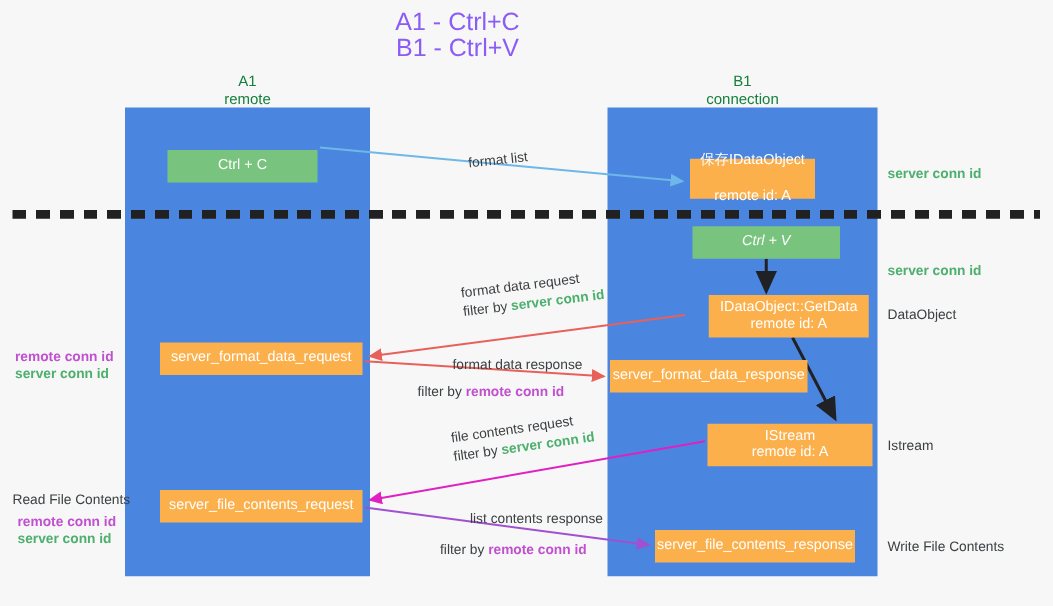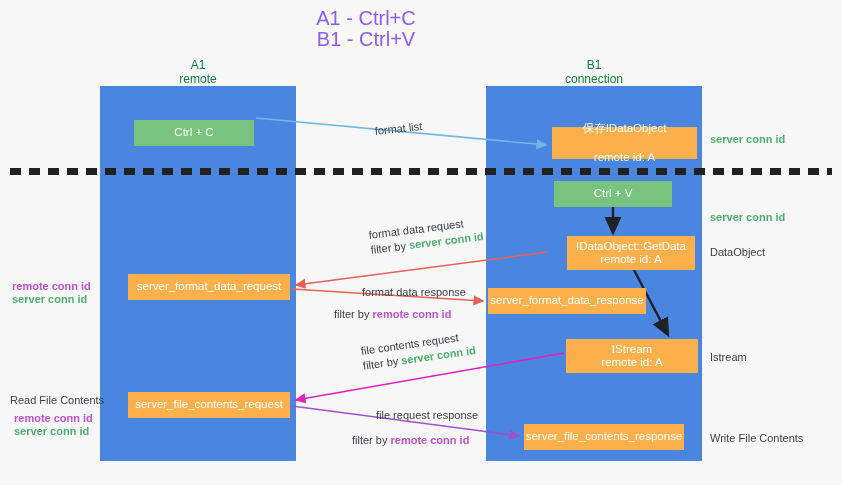--- a/index.html
+++ b/index.html
@@ -34,22 +34,22 @@
   .box{
     position:absolute;box-sizing:border-box;
     display:flex;flex-direction:column;align-items:center;justify-content:center;
     color:#ffffff;font-size:11.5px;line-height:13.5px;text-align:center;
   }
   .box.green{background:#78c47e;}
   .box.orange{background:#fbb04c;}
   .box .l2{display:block;}
 
   #bx-ctrlc   {left:134px;top:104px;width:120px;height:26px;margin-top:16px;}
-  #bx-save    {left:552px;top:127px;width:145px;height:32px;gap:16px;}
-  #bx-ctrlv   {left:554px;top:181px;width:118px;height:26px;}
+  #bx-save    {left:552px;top:127px;width:100px;height:32px;gap:16px;}
+  #bx-ctrlv   {left:554px;top:181px;width:118px;height:26px;font-style:italic;}
   #bx-getdata {left:567px;top:236px;width:128px;height:34px;}
   #bx-freq    {left:128px;top:274px;width:162px;height:26px;}
   #bx-fresp   {left:488px;top:288px;width:158px;height:26px;}
   #bx-istream {left:566px;top:339px;width:132px;height:34px;}
   #bx-fcreq   {left:128px;top:392px;width:162px;height:26px;}
   #bx-fcresp  {left:524px;top:424px;width:160px;height:26px;}
 
   
   #dashline{
     position:absolute;left:10px;top:168px;width:822px;height:7px;
@@ -182,21 +182,21 @@
     <div style="padding-left:28px;">format data response</div>
     <div style="padding-top:7px;"><span class="bold">filter by </span><span class="sub-mag">remote conn id</span></div>
   </div>
 
   <div class="flow rot-up" style="left:360px;top:344px;transform:rotate(-8deg);">
     <div>file contents request</div>
     <div><span>filter by </span><span class="sub-green">server conn id</span></div>
   </div>
 
   <div class="flow" style="left:352px;top:408px;">
-    <div style="padding-left:24px;">file request response</div>
+    <div style="padding-left:24px;">list contents response</div>
     <div style="padding-top:10px;"><span class="bold">filter by </span><span class="sub-mag">remote conn id</span></div>
   </div>
 
   <div class="lbl green" style="left:710px;top:132px;">server conn id</div>
   <div class="lbl green" style="left:710px;top:210px;">server conn id</div>
   <div class="lbl" style="left:710px;top:245px;">DataObject</div>
   <div class="lbl" style="left:710px;top:350px;">Istream</div>
   <div class="lbl" style="left:710px;top:431px;">Write File Contents</div>
 
   <div class="lbl magenta" style="left:12px;top:279px;">remote conn id</div>

